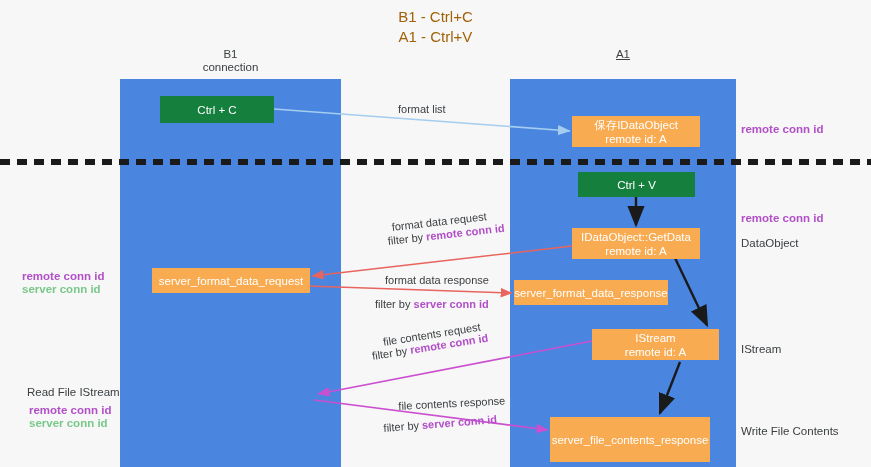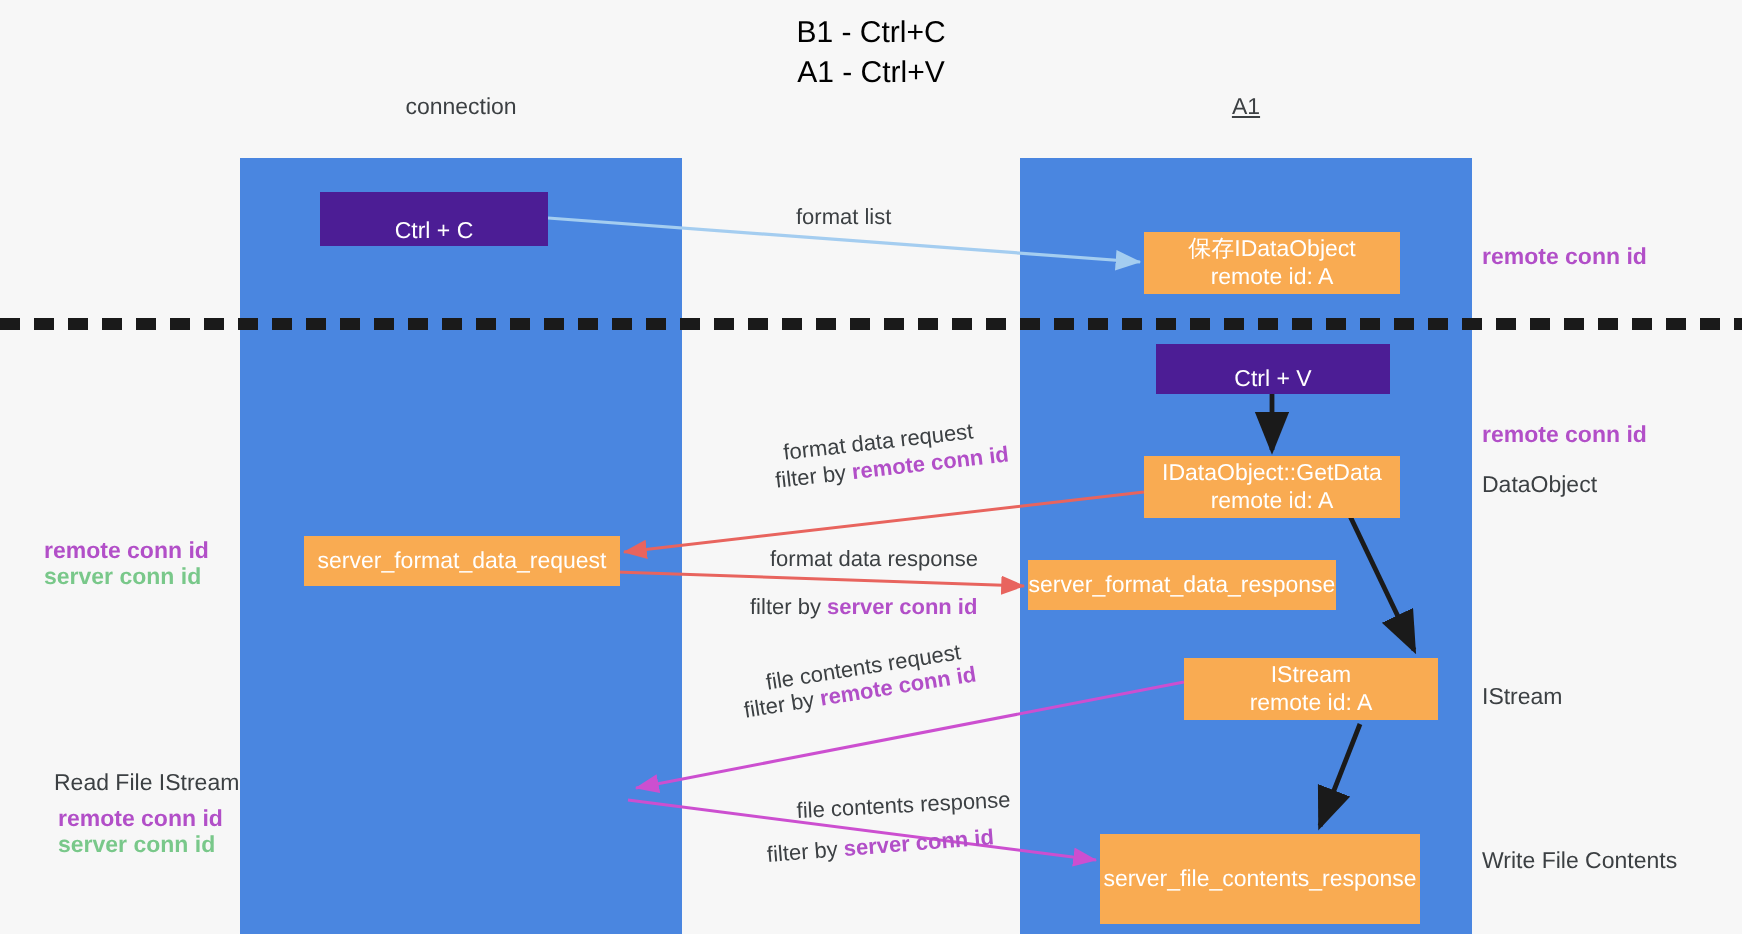--- a/index.html
+++ b/index.html
@@ -19,31 +19,31 @@
   .lane-head{
     position:absolute;text-align:center;font-size:11.5px;line-height:13px;
     color:#3c4043;
   }
   .lane-head .l1{display:block;}
   .lane-head .l2{display:block;}
 
   
   #title{
     position:absolute;left:0;top:7px;width:871px;text-align:center;
-    font-size:15px;line-height:20px;color:#000000;
+    font-size:15px;line-height:20px;color:#a16207;
   }
   #title span{display:block;}
 
   
   .node{
     position:absolute;box-sizing:border-box;
     display:flex;flex-direction:column;align-items:center;justify-content:center;
     color:#ffffff;font-size:11.5px;line-height:14px;text-align:center;
   }
-  .node.green{background:#4c1d95;justify-content:flex-end;}
+  .node.green{background:#15803d;}
   .node.orange{background:#f9ab52;}
   .node span{display:block;white-space:nowrap;}
 
   
   .note{
     position:absolute;font-size:11.5px;line-height:14px;white-space:nowrap;
   }
   .note.dark{color:#3c4043;}
   .note.purple{color:#b24fc8;font-weight:bold;}
   .note.green{color:#79c88a;font-weight:bold;}
@@ -64,20 +64,21 @@
 
   <div class="lane" style="left:120px;top:79px;width:221px;height:388px;"></div>
   <div class="lane" style="left:510px;top:79px;width:226px;height:388px;"></div>
 
   <div id="title">
     <span>B1 - Ctrl+C</span>
     <span>A1 - Ctrl+V</span>
   </div>
 
   <div class="lane-head" style="left:120px;top:48px;width:221px;">
+    <span class="l1">B1</span>
     <span class="l2">connection</span>
   </div>
   <div class="lane-head" style="left:510px;top:48px;width:226px;text-decoration:underline;">
     <span class="l1">A1</span>
   </div>
 
   <svg id="wires" viewBox="0 0 871 467">
     <defs>
       <marker id="ah-blue" markerWidth="9" markerHeight="9" refX="7.6" refY="3.2" orient="auto">
         <path d="M0,0 L8,3.2 L0,6.4 z" fill="#a4cdf0"></path>

